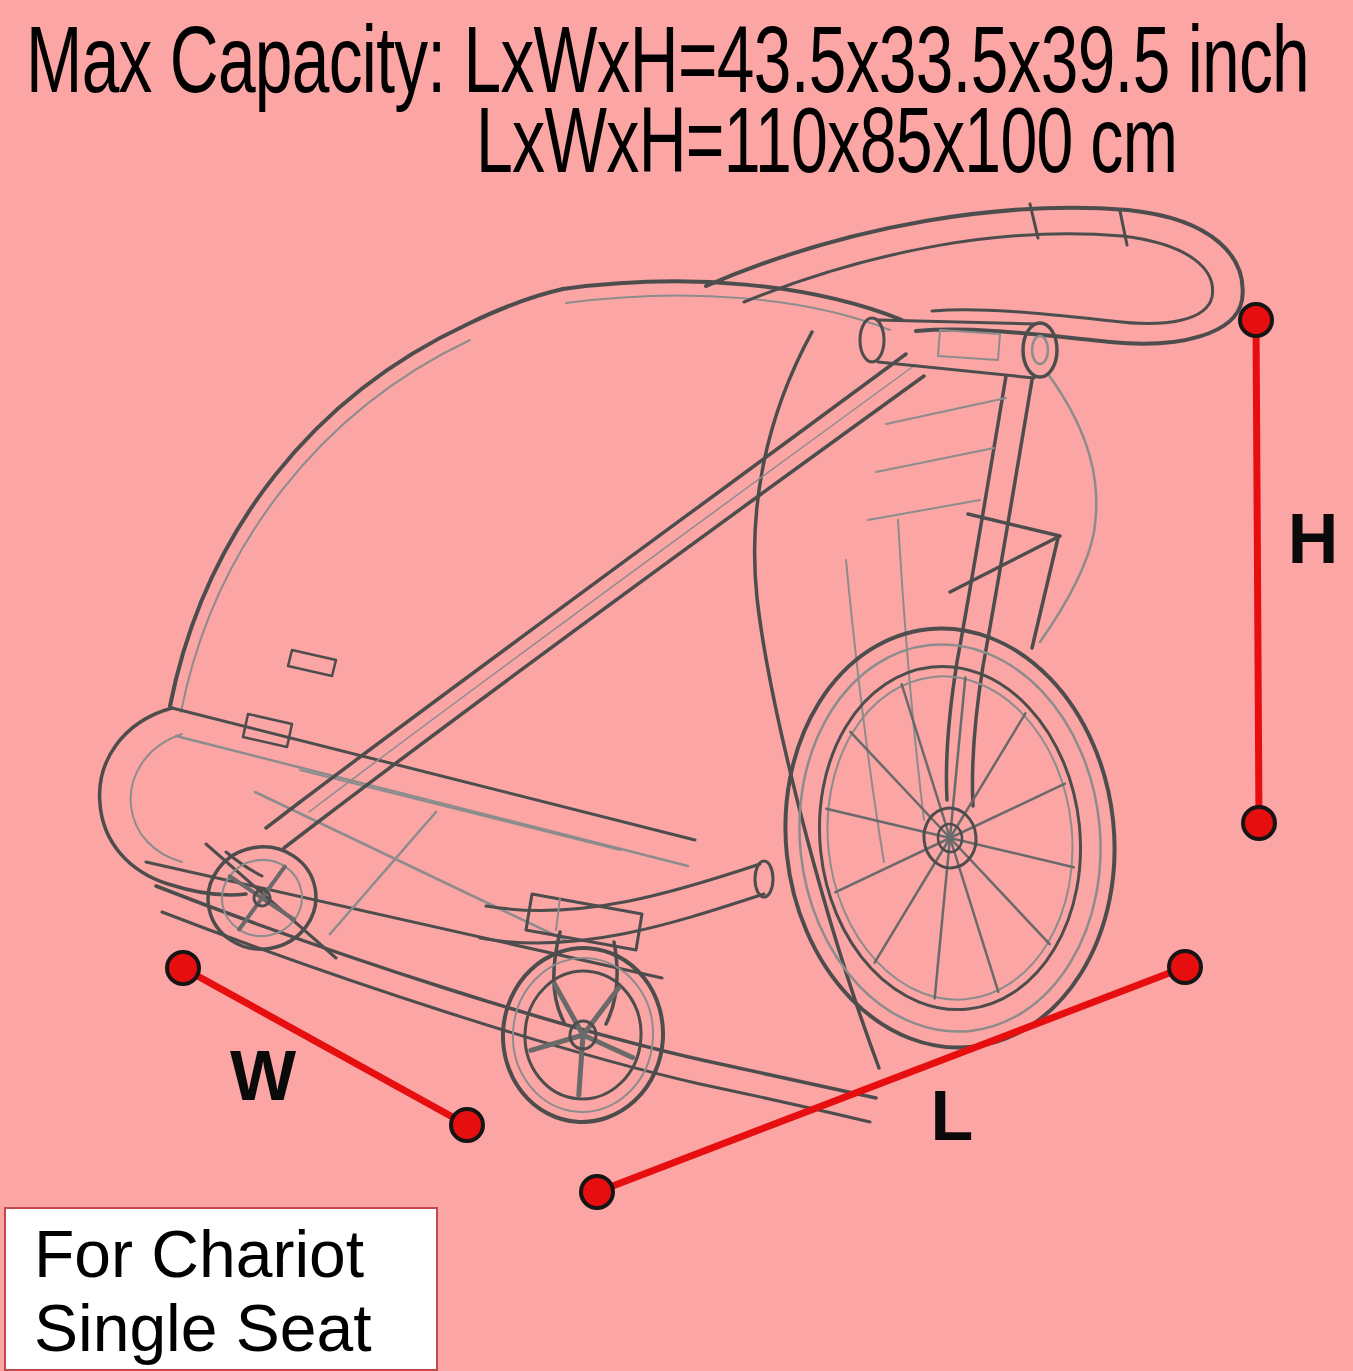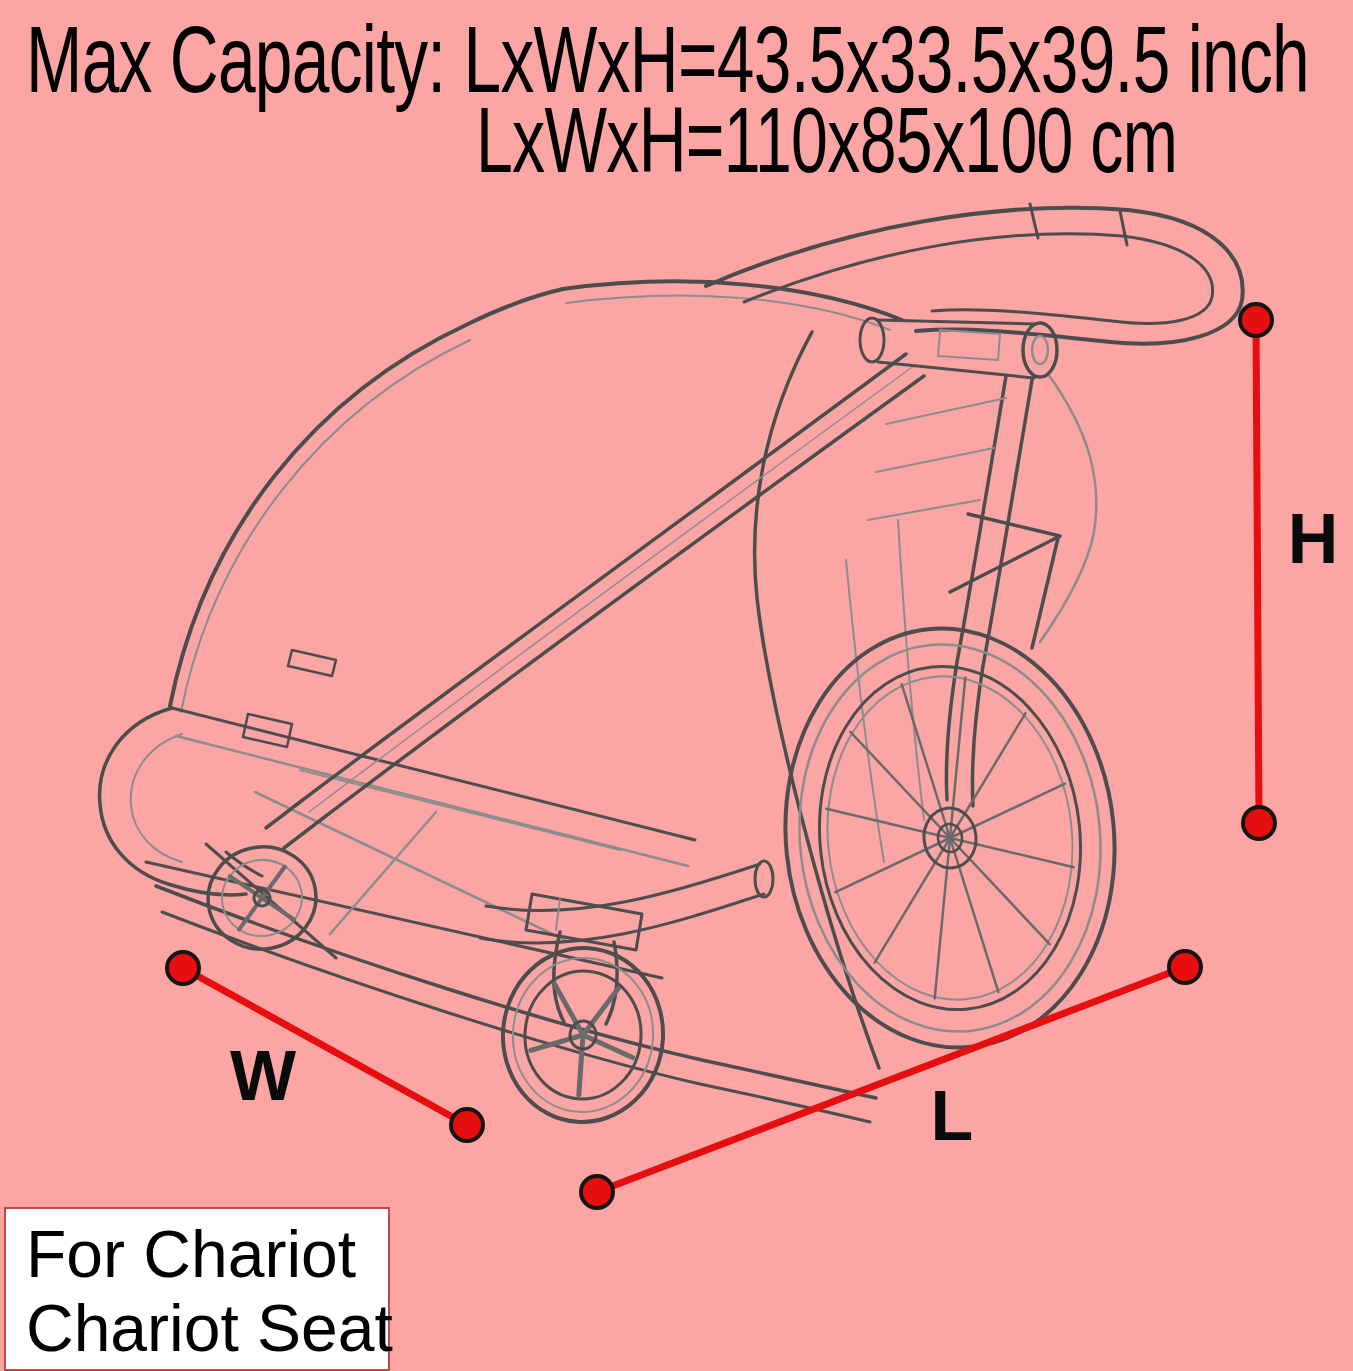--- a/index.html
+++ b/index.html
@@ -36,24 +36,24 @@
   svg text.dim-label{
     font-family:"Liberation Sans", sans-serif;
     font-weight:900;
     font-size:70px;
     fill:#0a0a0a;
   }
   .footer-box{
     position:absolute;
     left:4px;
     top:1207px;
-    width:386px;
+    width:434px;
     height:164px;
     border:2px solid var(--box-border);
-    padding:8px 0 0 20px;
+    padding:8px 0 0 28px;
     background:#ffffff;
   }
   .footer-box .fline{
     font-size:66px;
     line-height:74px;
     white-space:nowrap;
     color:var(--text-color);
   }
 </style>
 </head>
@@ -207,15 +207,15 @@
       </g>
 
       <text class="dim-label" x="263" y="1100" text-anchor="middle">W</text>
       <text class="dim-label" x="952" y="1140" text-anchor="middle">L</text>
       <text class="dim-label" x="1313" y="563" text-anchor="middle">H</text>
     </g>
   </svg>
 
   <div class="footer-box">
     <div class="fline">For Chariot</div>
-    <div class="fline">Chariot Seat</div>
+    <div class="fline">Single Seat</div>
   </div>
 </div>
 
 </body></html>

